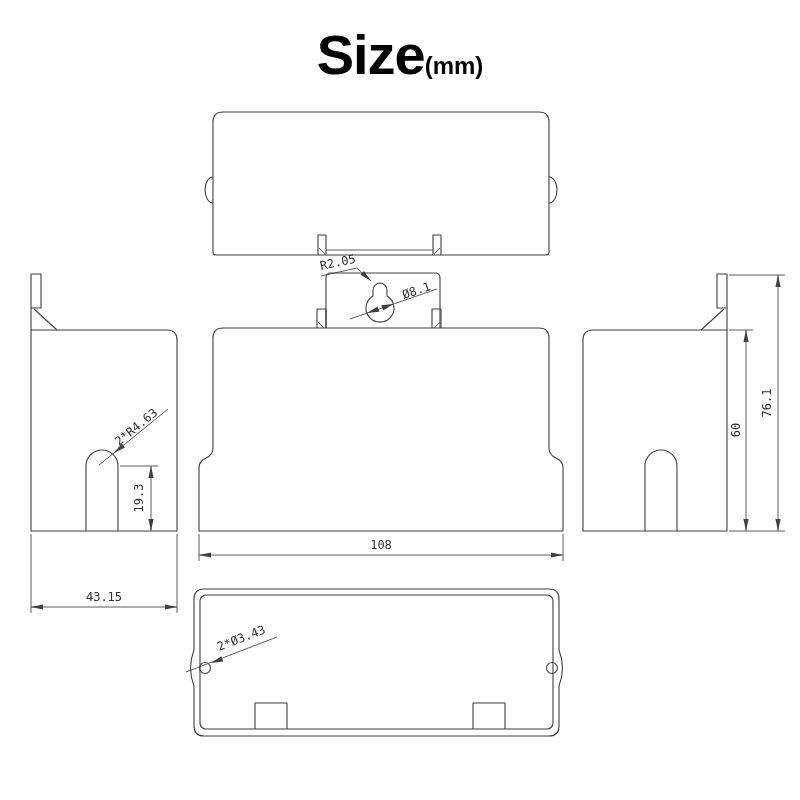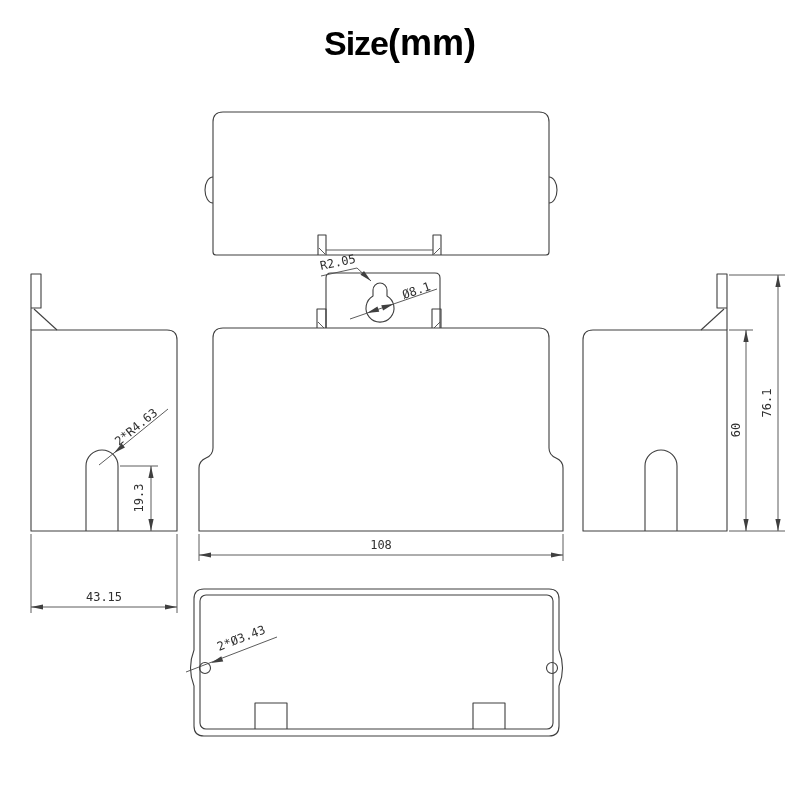--- a/index.html
+++ b/index.html
@@ -1,21 +1,21 @@
 <!DOCTYPE html>
 <html><head>
 <meta charset="utf-8">
 <style>
   html,body{margin:0;padding:0;background:#fff;}
   .canvas{position:relative;width:800px;height:800px;background:#ffffff;overflow:hidden;
           font-family:"Liberation Sans", sans-serif;}
   .title{position:absolute;top:22px;left:0;width:100%;text-align:center;color:#000;
          font-weight:bold;letter-spacing:-1px;}
-  .title .main{font-size:34px;}
-  .title .unit{font-size:36px;letter-spacing:0;}
+  .title .main{font-size:56px;}
+  .title .unit{font-size:24px;letter-spacing:0;}
   svg{position:absolute;top:0;left:0;}
   .part{fill:#ffffff;stroke:#3f3f3f;stroke-width:1.1;stroke-linejoin:round;}
   .part-open{fill:none;stroke:#3f3f3f;stroke-width:1.1;stroke-linejoin:round;}
   .thin{fill:none;stroke:#4a4a4a;stroke-width:0.9;}
   .dimline{fill:none;stroke:#4a4a4a;stroke-width:0.9;}
   .dim-text{font-family:"DejaVu Sans Mono", monospace;font-size:12px;fill:#2f2f2f;}
   .ah{fill:#3f3f3f;stroke:none;}
 </style>
 </head>
 <body>

